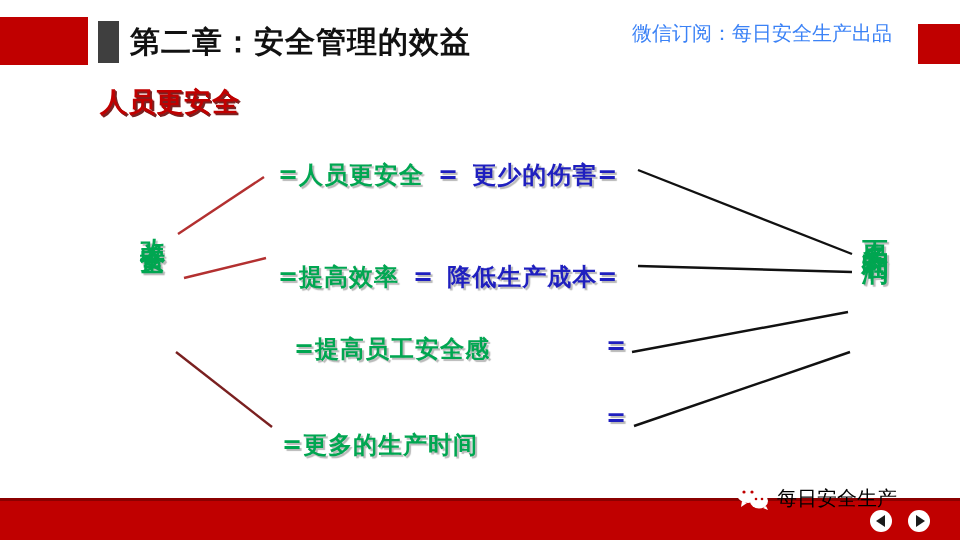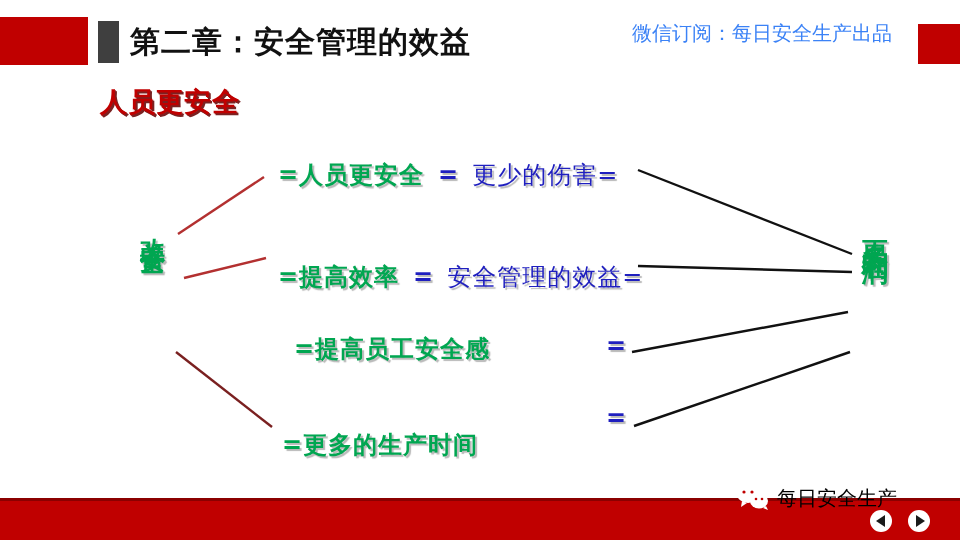--- a/index.html
+++ b/index.html
@@ -128,21 +128,21 @@
   .txt-green {
     font-size: 24px;
     font-weight: bold;
     color: #00a651;
     text-shadow: 2px 2px 1px #b9b9b9;
     font-family: "DejaVu Sans", "Liberation Sans", sans-serif;
     letter-spacing: 1px;
   }
   .txt-blue {
     font-size: 24px;
-    font-weight: normal;
+    font-weight: bold;
     color: #1f1fbf;
     text-shadow: 2px 2px 1px #b9b9b9;
     font-family: "DejaVu Sans", "Liberation Sans", sans-serif;
     letter-spacing: 1px;
   }
   .eq-blue {
     font-size: 24px;
     font-weight: bold;
     color: #1f1fbf;
     text-shadow: 2px 2px 1px #b9b9b9;
@@ -257,21 +257,21 @@
       <span class="eq-blue">=</span>
       <span class="gap-mid"></span>
       <span class="txt-blue">更少的伤害=</span>
     </div>
 
     <div class="row" id="row2">
       <span class="txt-green">=提高效率</span>
       <span class="gap-mid"></span>
       <span class="eq-blue">=</span>
       <span class="gap-mid"></span>
-      <span class="txt-blue">安全管理的效益=</span>
+      <span class="txt-blue">降低生产成本=</span>
     </div>
 
     <div class="row" id="row3">
       <span class="txt-green">=提高员工安全感</span>
     </div>
     <div class="eq-far" id="eq3">=</div>
 
     <div class="row" id="row4">
       <span class="txt-green">=更多的生产时间</span>
     </div>

